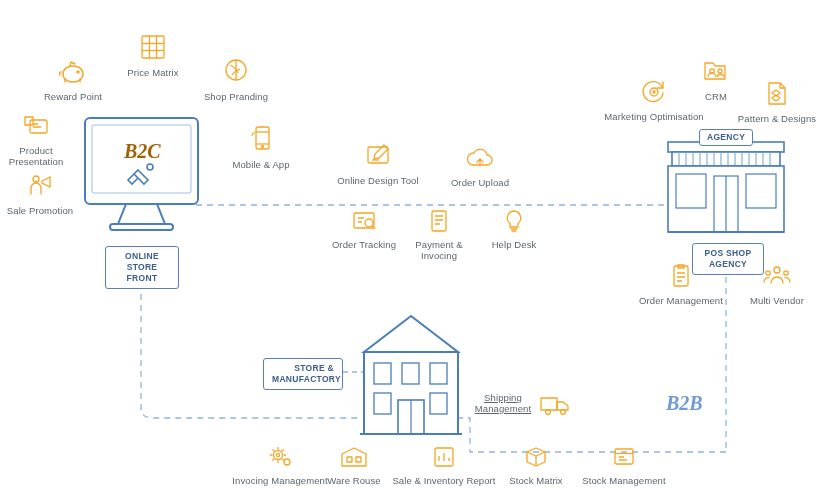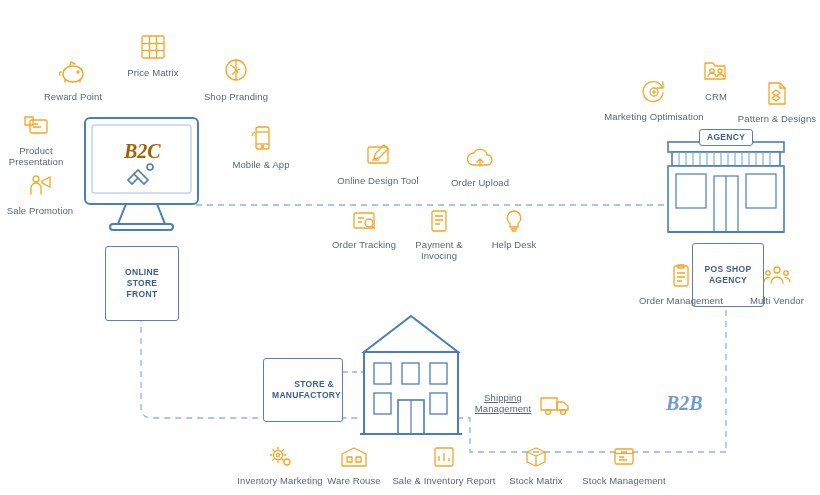--- a/index.html
+++ b/index.html
@@ -37,21 +37,21 @@
     position: absolute;
     border: 1.3px solid #5a7fb8;
     border-radius: 3px;
     color: #3c5d8f;
     font-size: 8.5px;
     font-weight: bold;
     line-height: 11px;
     text-align: center;
     letter-spacing: .3px;
     background: #ffffff;
-    padding: 20px 8px;
+    padding: 4px 8px;
     white-space: pre-line;
   }
   svg.layer {
     position: absolute;
     left: 0;
     top: 0;
     width: 820px;
     height: 495px;
     overflow: visible;
   }
@@ -388,21 +388,21 @@
     <span class="ic">
       <svg width="28" height="26" viewBox="0 0 28 26">
           <g fill="none" stroke="#f5a623" stroke-width="1.3">
             <circle cx="12" cy="11" r="4.5"></circle>
             <circle cx="12" cy="11" r="1.6"></circle>
             <path d="M12 3v2.5M12 16.5V19M4 11h2.5M17.5 11H20M6.4 5.4l1.8 1.8M15.8 14.8l1.8 1.8M17.6 5.4l-1.8 1.8M8.2 14.8l-1.8 1.8"></path>
             <circle cx="21" cy="18" r="3"></circle>
           </g>
         </svg>
     </span>
-    <span class="lbl">Inventory  Marketing</span>
+    <span class="lbl">Invocing  Management</span>
   </div>
 
   <div class="node" style="left:392px; top:444px; width:104px;">
     <span class="ic">
       <svg width="26" height="26" viewBox="0 0 26 26">
           <g fill="none" stroke="#f5a623" stroke-width="1.3">
             <rect x="4" y="4" width="18" height="18" rx="1.5"></rect>
             <path d="M8 17v-5M13 17v-8M18 17v-3"></path>
           </g>
         </svg>

